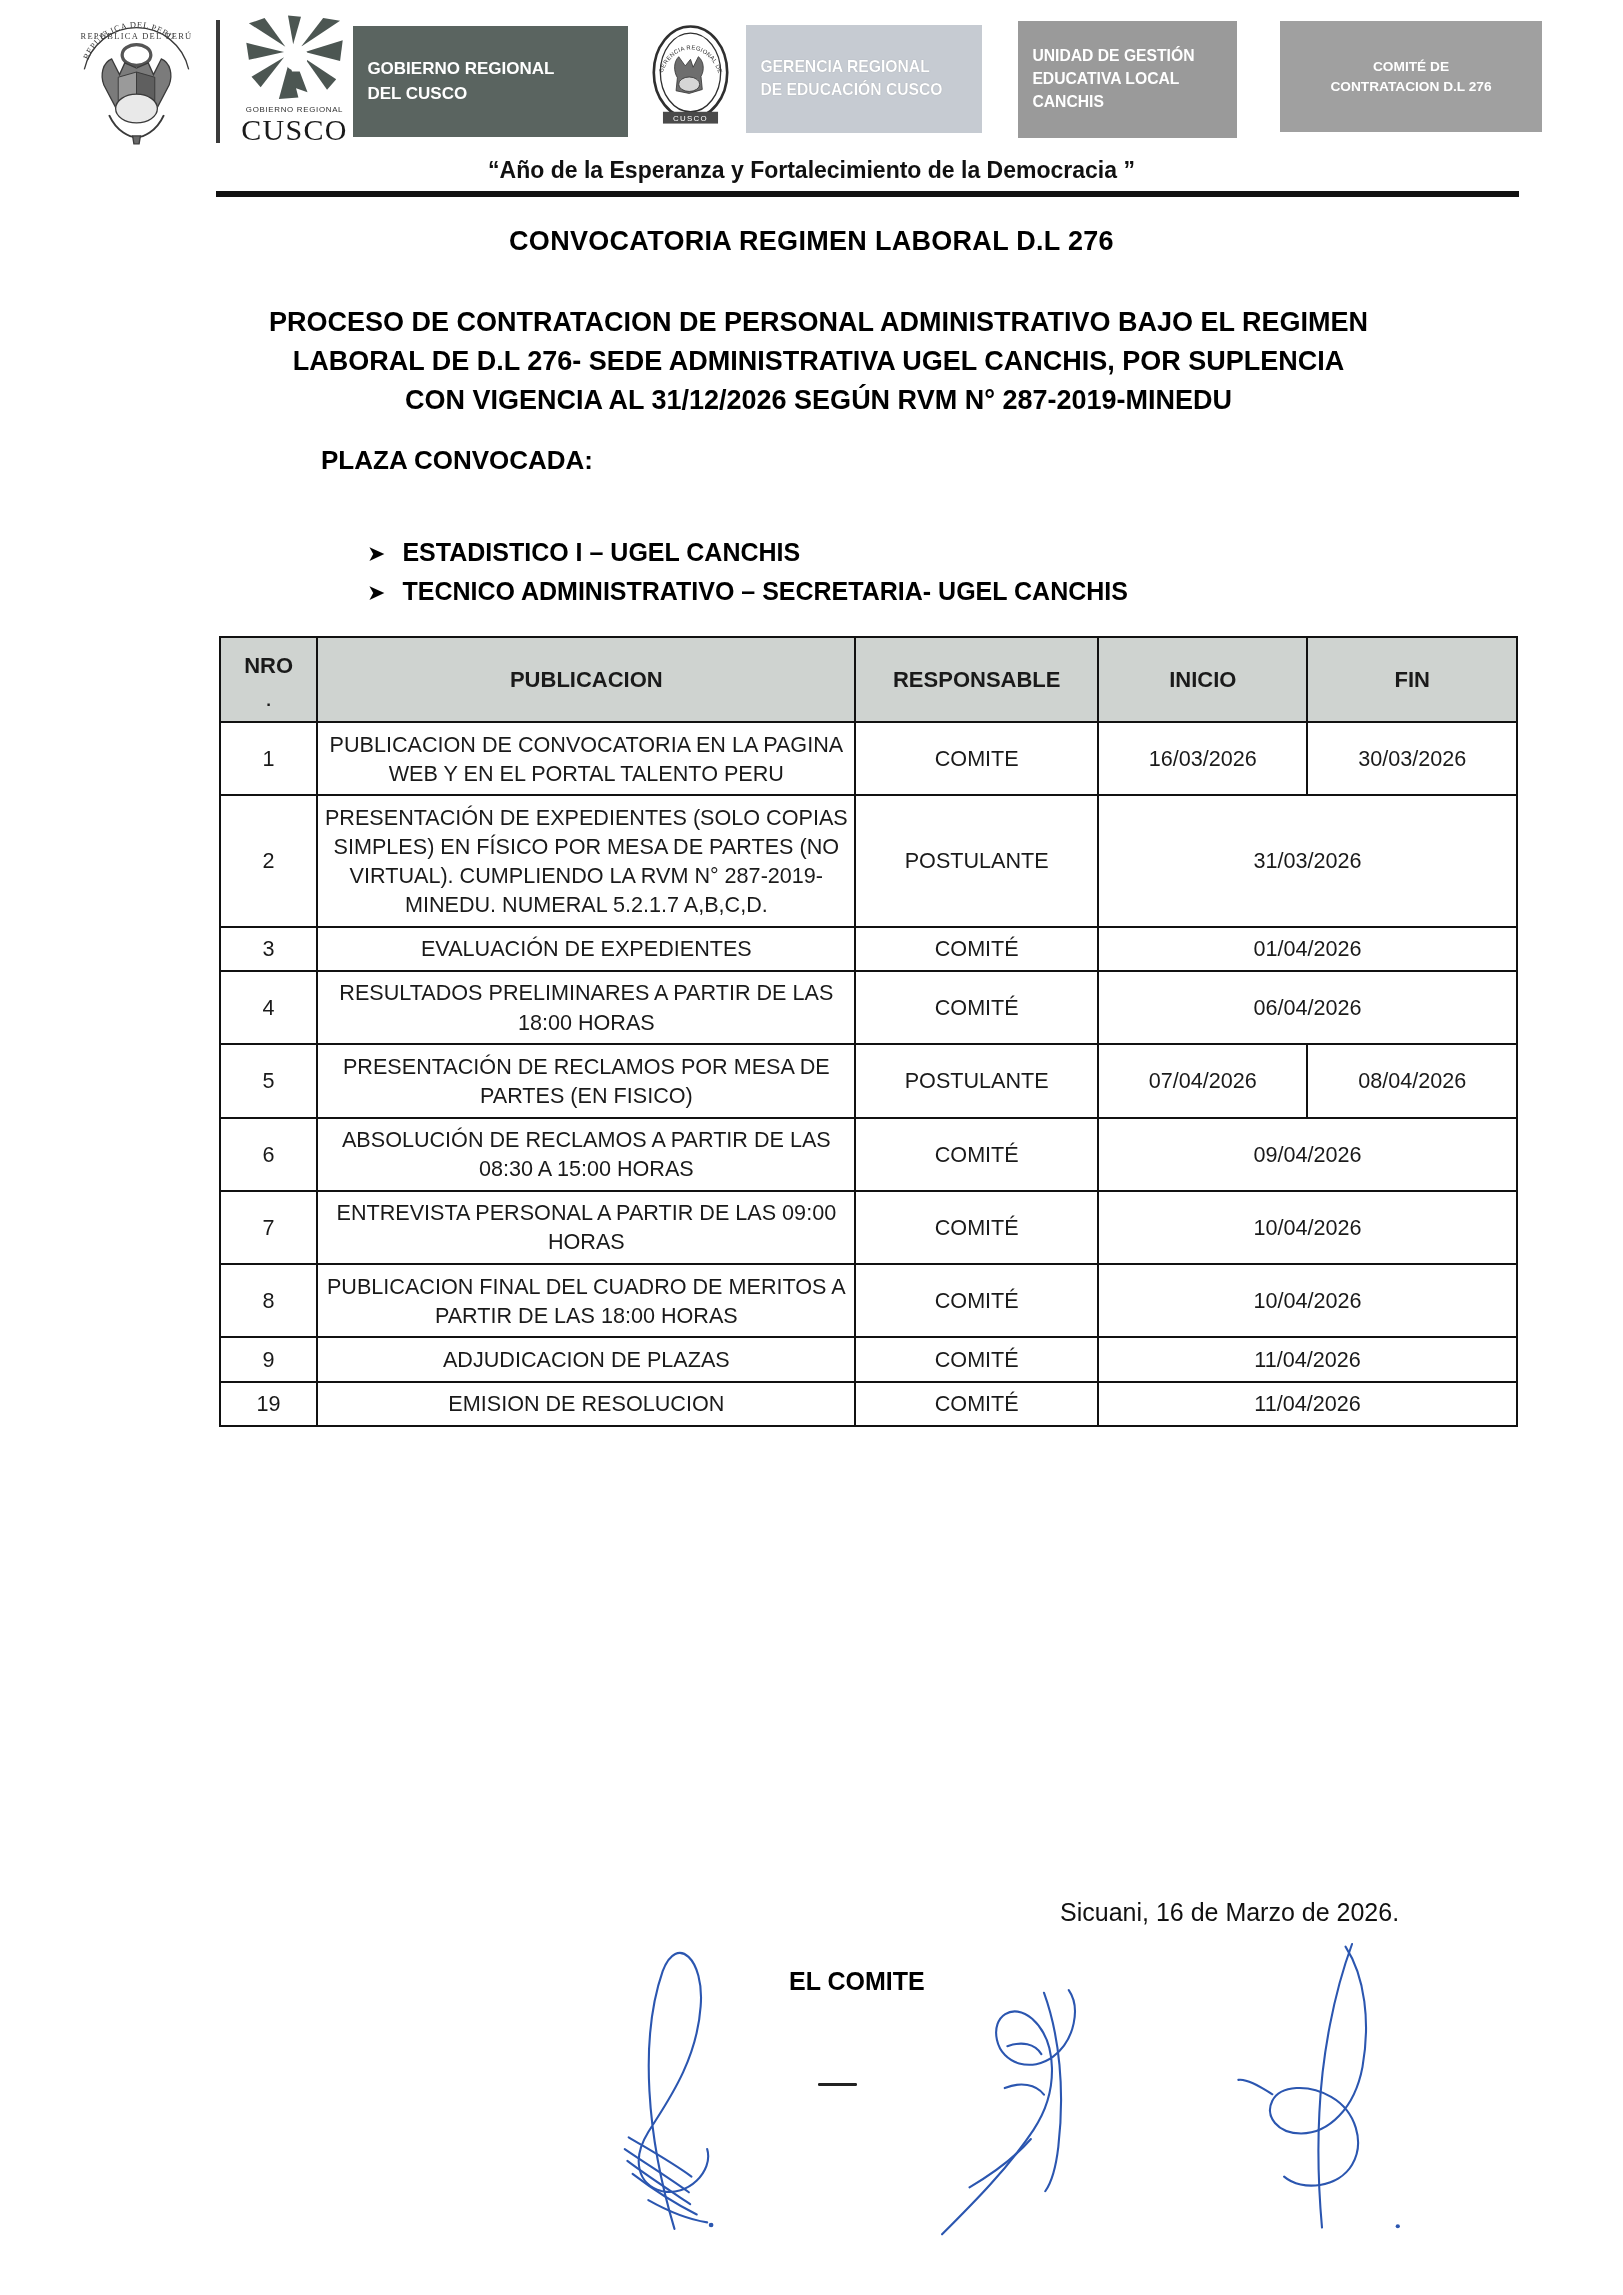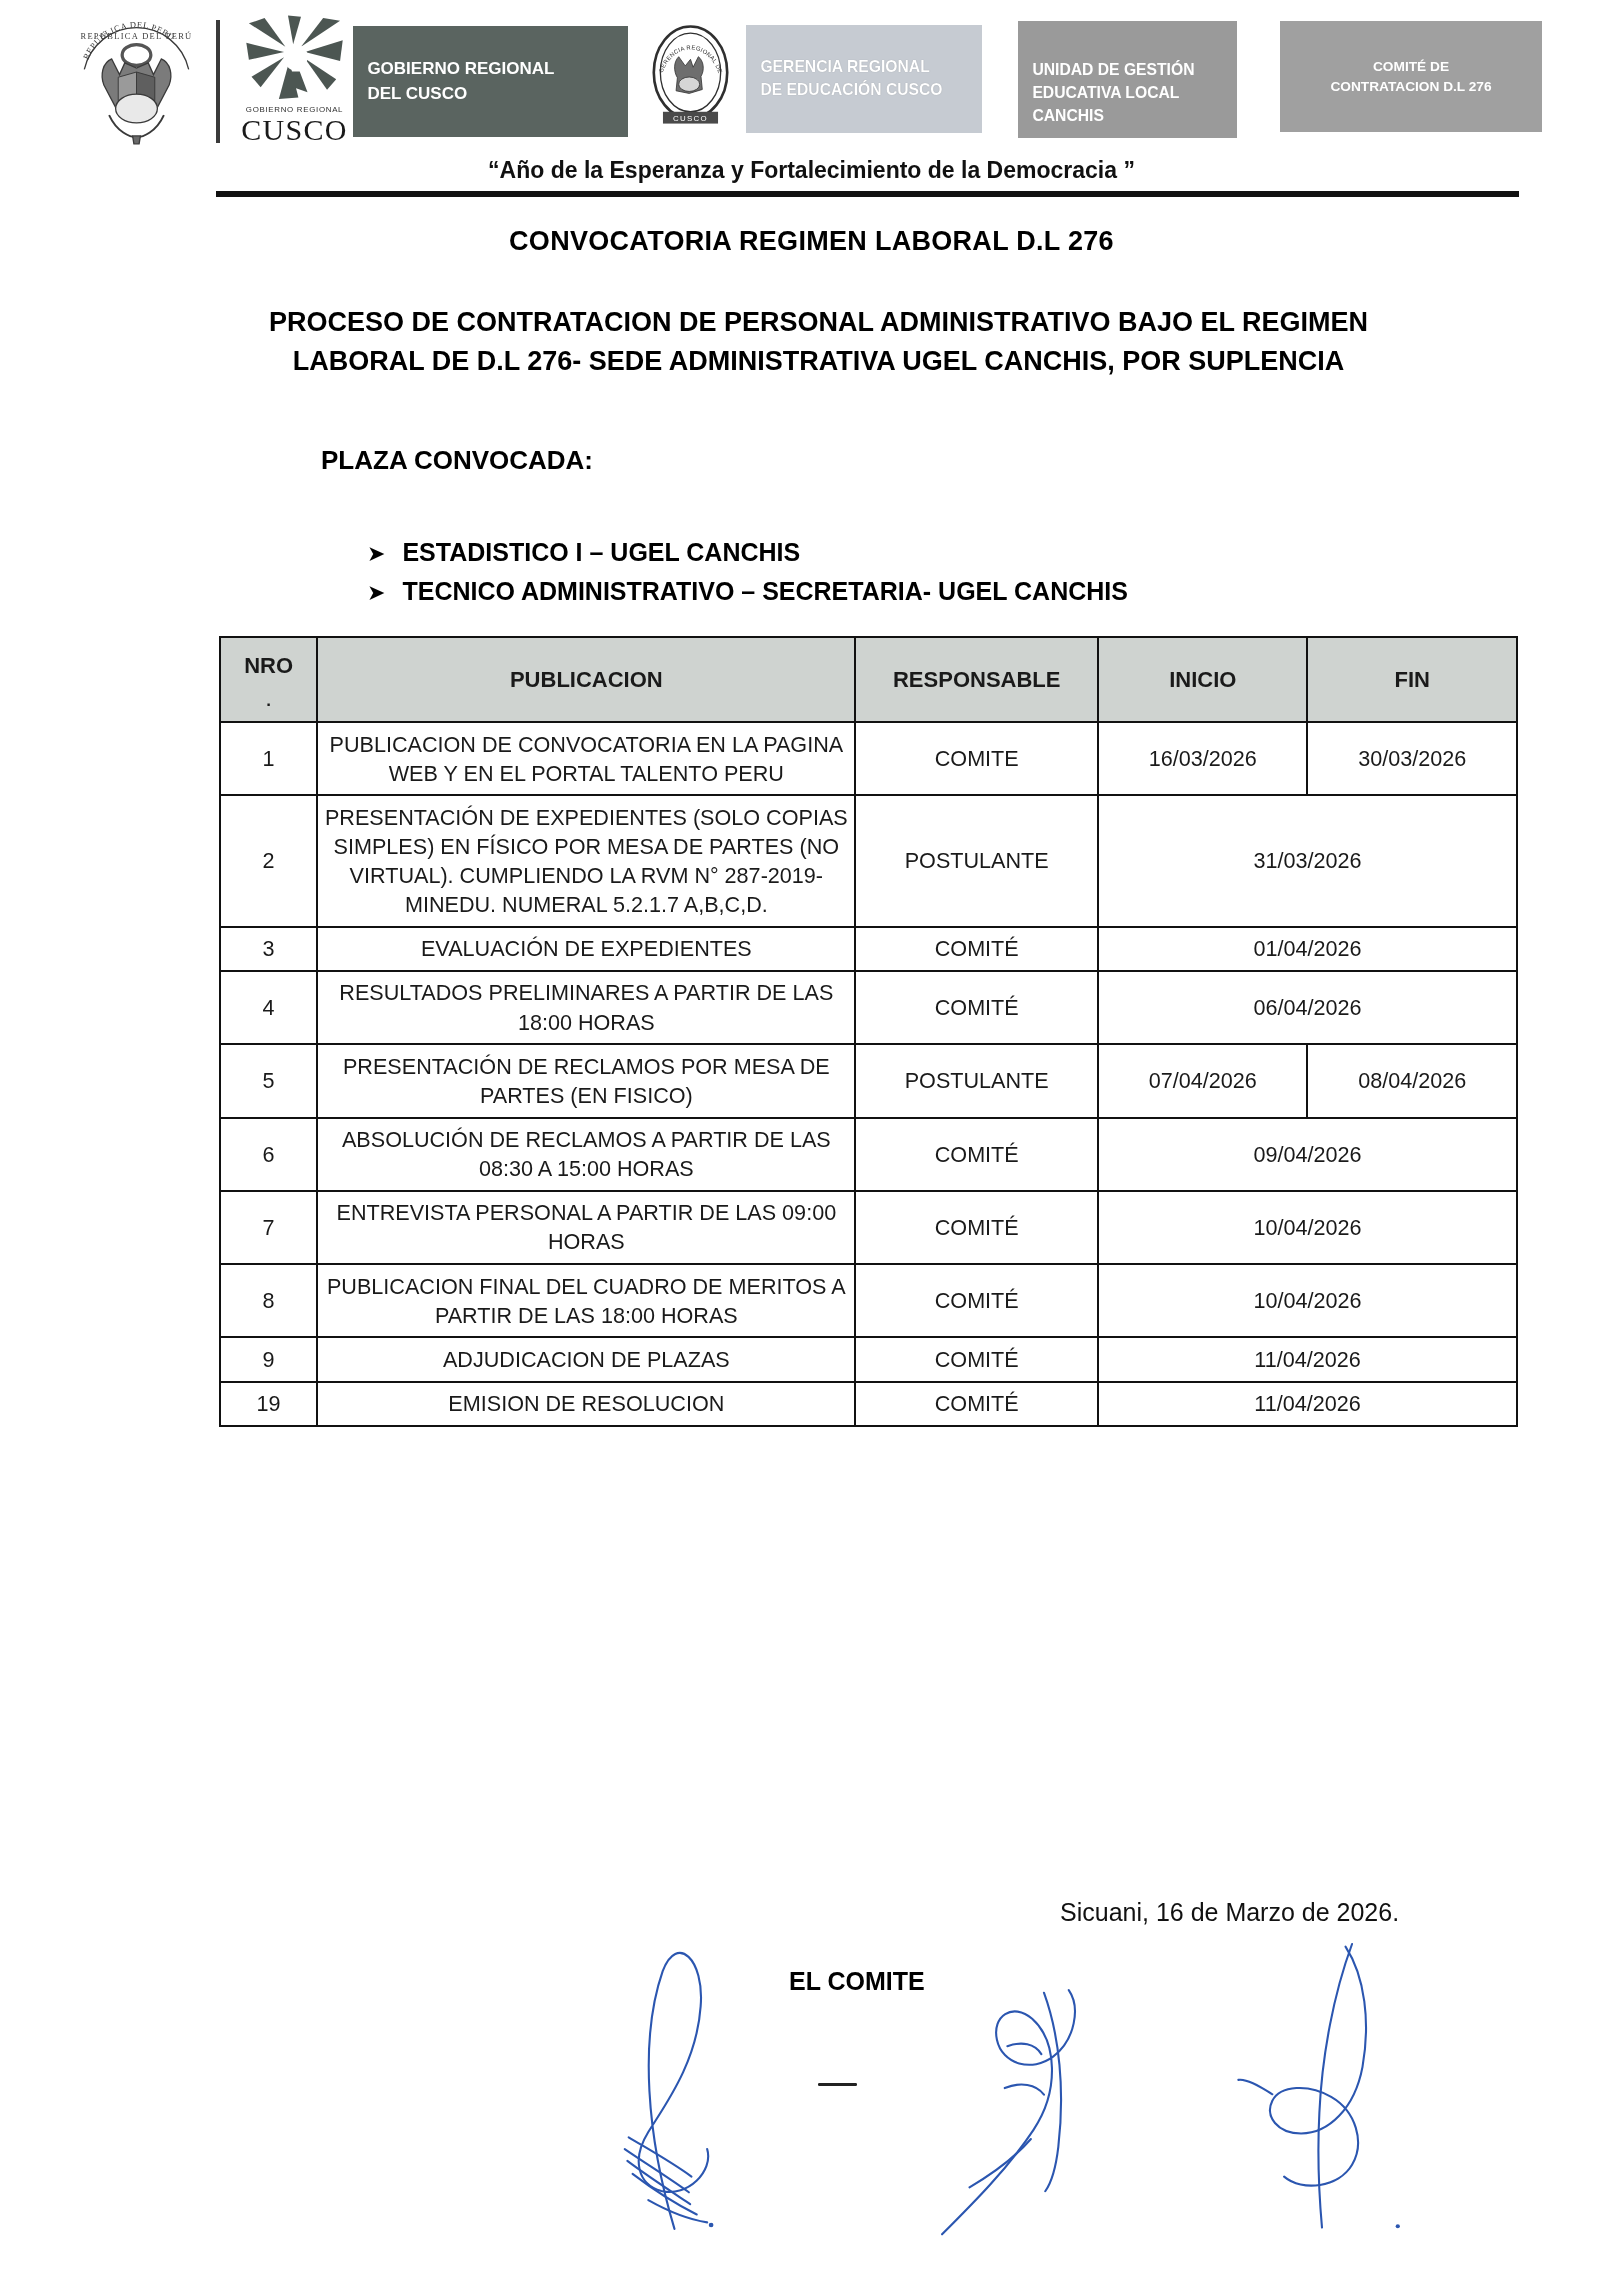--- a/index.html
+++ b/index.html
@@ -57,21 +57,21 @@
     position: absolute;
     display: flex;
     align-items: center;
     padding: 10.5px 14.4px;
     color: #ffffff;
     font-weight: bold;
     line-height: 1.45;
   }
   .box-grc   { left: 353px;  top: 26px;  width: 275px; height: 111px; background: #5a6460; font-size: 17px; }
   .box-gre   { left: 746px; top: 25px;  width: 236px; height: 108px; background: #c6cbd2; color: #ffffff; font-size: 15.7px; text-shadow: 0 0 0.7px rgba(120,125,130,0.9); }
-  .box-ugel  { left: 1018px; top: 21px;  width: 219px; height: 117px; background: #9a9a9a; font-size: 15.7px; align-items: flex-end; }
+  .box-ugel  { left: 1018px; top: 21px;  width: 219px; height: 117px; background: #9a9a9a; font-size: 15.7px; align-items: center; }
   .box-com   { left: 1280px; top: 21px;  width: 262px; height: 111px; background: #a0a0a0; font-size: 13.7px; justify-content: center; text-align: center; }
 
   .gre-seal {
     position: absolute;
     left: 638px; top: 19.6px;
     width: 105px; height: 118px;
   }
 
   .motto {
     position: absolute;
@@ -293,20 +293,21 @@
 
   <div class="motto">“Año de la Esperanza y Fortalecimiento de la Democracia ”</div>
   <div class="rule"></div>
 </div>
 
 <div class="doc-title">CONVOCATORIA REGIMEN LABORAL D.L 276</div>
 
 <div class="doc-subtitle">
   <div>PROCESO DE CONTRATACION DE PERSONAL ADMINISTRATIVO BAJO EL REGIMEN</div>
   <div>LABORAL DE D.L 276- SEDE ADMINISTRATIVA UGEL CANCHIS,  POR  SUPLENCIA</div>
+  <div>CON VIGENCIA AL 31/12/2026   SEGÚN RVM N° 287-2019-MINEDU</div>
 </div>
 
 <div class="plaza-label">PLAZA CONVOCADA:</div>
 
 <div class="bullets">
   <div class="bullet-row">
     <span class="bullet-glyph">➤</span>
     <span>ESTADISTICO I – UGEL CANCHIS</span>
   </div>
   <div class="bullet-row">

